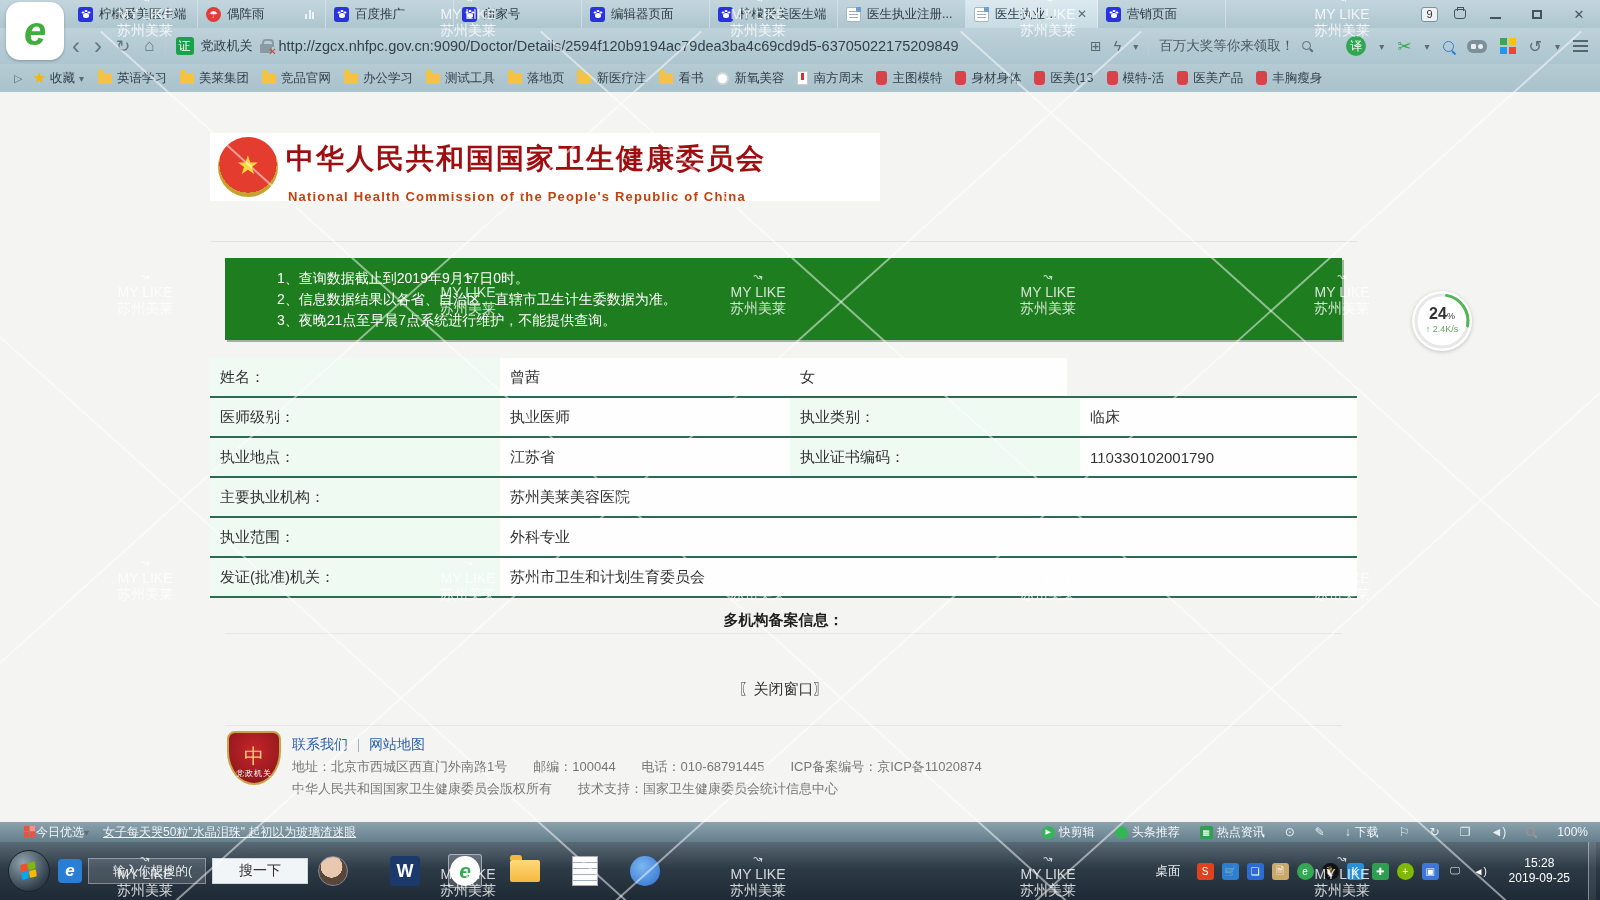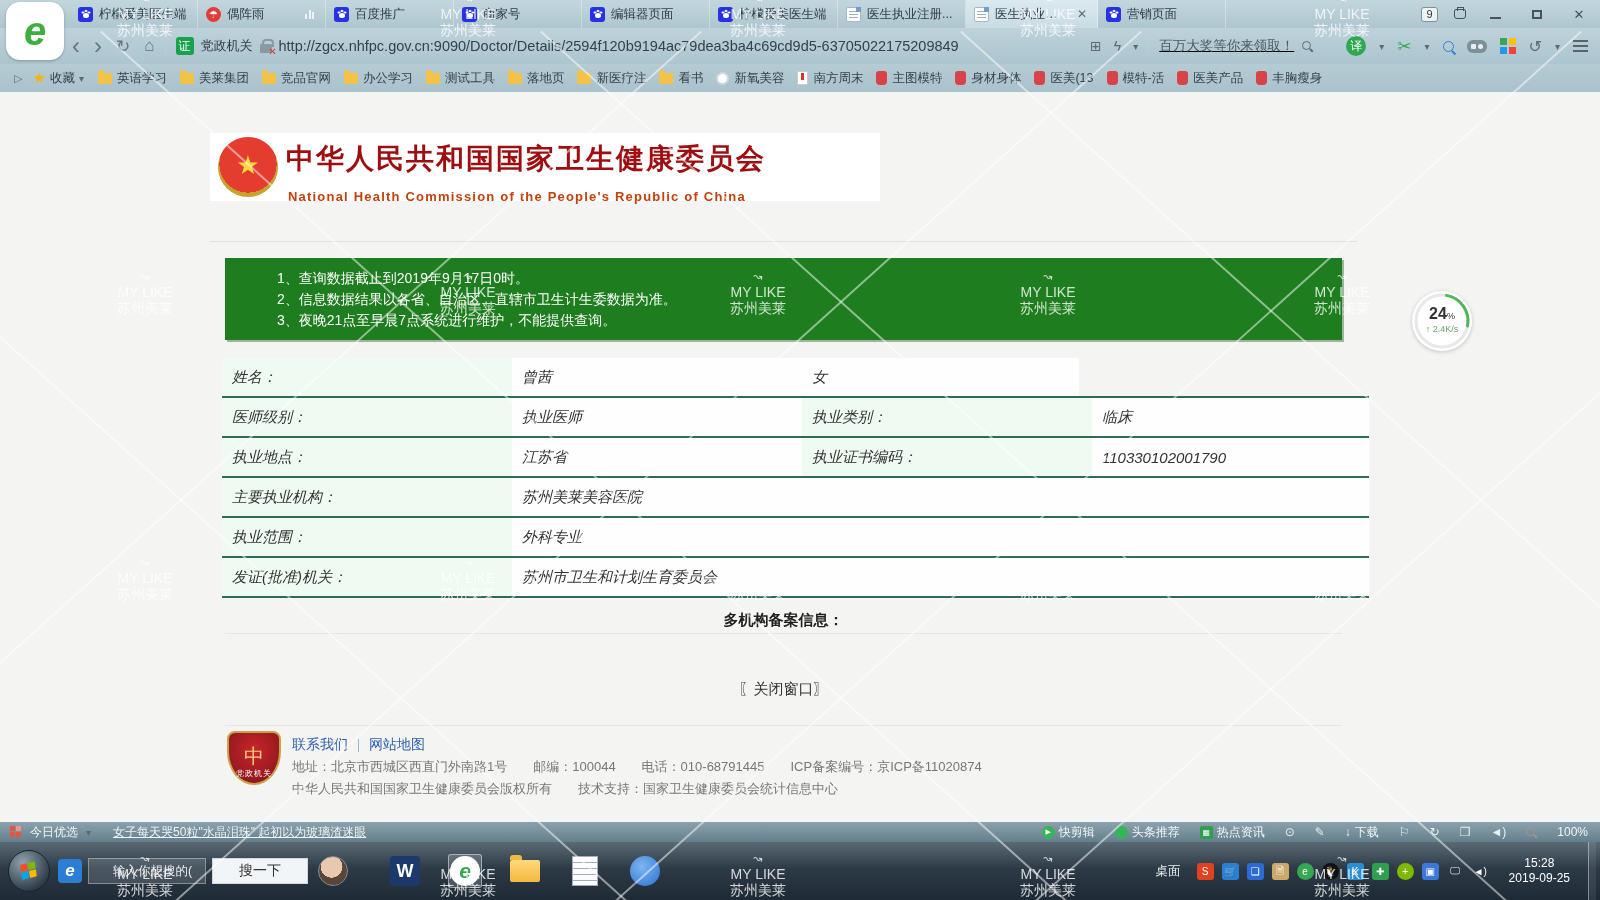--- a/index.html
+++ b/index.html
@@ -54,21 +54,21 @@
   .site-badge { width:18px; height:18px; background:#18a24b; border-radius:3px; color:#fff;
     font-size:12px; display:flex; align-items:center; justify-content:center; flex:none; }
   .site-badge-label { font-size:13px; color:#2e3d46; flex:none; }
   .lock { position:relative; width:12px; height:9px; background:#8a9aa3; border-radius:1px; margin-top:4px; flex:none; }
   .lock::before { content:""; position:absolute; left:2px; top:-5px; width:8px; height:6px;
     border:2px solid #8a9aa3; border-bottom:none; border-radius:4px 4px 0 0; }
   .lock::after { content:"✕"; position:absolute; right:-5px; bottom:-4px; color:#d43a2f; font-size:10px; font-weight:bold; }
   .url { font-size:14.5px; color:#33424a; white-space:nowrap; overflow:hidden; text-overflow:ellipsis; max-width:690px; }
   .addr-icons { display:flex; align-items:center; gap:12px; color:#5a6b74; font-size:14px; }
   .chev { font-size:10px; color:#5a6b74; }
-  .quick-search { display:flex; align-items:center; gap:8px; width:175px;text-decoration:underline; }
+  .quick-search { display:flex; align-items:center; gap:8px; width:175px; }
   .quick-search .qtext { font-size:13.5px; color:#4a5a63; white-space:nowrap; }
   .mag { position:relative; width:11px; height:11px; flex:none; }
   .mag::before { content:""; position:absolute; left:0; top:0; width:7px; height:7px;
     border:1.8px solid #5a6b74; border-radius:50%; }
   .mag::after { content:""; position:absolute; left:7.5px; top:7.5px; width:4px; height:1.8px;
     background:#5a6b74; transform:rotate(45deg); transform-origin:left center; }
   .mag.blue::before { border-color:#2f7fd6; width:9px; height:9px; }
   .mag.blue::after { background:#2f7fd6; left:9px; top:9px; width:5px; }
   .tool-icons { display:flex; align-items:center; gap:13px; margin:0 12px; }
   .trans { width:20px; height:20px; border-radius:50%; background:#2fa84f; color:#fff;
@@ -110,21 +110,21 @@
   .gov-title { position:absolute; left:76px; top:7px; font-size:28px; font-weight:bold;
     color:#9e0d10; letter-spacing:2px; font-family:"Liberation Serif","DejaVu Serif",serif; }
   .gov-sub { position:absolute; left:78px; top:56px; font-size:13px; font-weight:bold;
     color:#c2410c; letter-spacing:1.2px; }
   .hr1 { position:absolute; left:210px; top:149px; width:1147px; height:1px; background:#e2e2e0; }
 
   .notice { position:absolute; left:225px; top:166px; width:1117px; height:82px; background:#1e7d1e;
     color:#fff; font-size:14px; padding:10px 0 13px 52px; line-height:21px;
     box-shadow:2px 2px 0 rgba(0,60,0,.35); }
 
-  .dtable { position:absolute; left:222px; top:266px; width:1147px; font-size:15px; color:#333;font-style:italic; }
+  .dtable { position:absolute; left:210px; top:266px; width:1147px; font-size:15px; color:#333; }
   .trow { display:flex; border-bottom:2px solid #2e6b56; height:40px; align-items:stretch; }
   .cell { display:flex; align-items:center; padding-left:10px; }
   .cl { background:#eefaf2; width:290px; }
   .cv { background:#fdfefd; width:290px; }
   .cv2 { background:#fdfefd; width:277px; }
   .cv-wide { background:#fdfefd; width:857px; }
 
   .multi-org { position:absolute; left:210px; top:519px; width:1147px; text-align:center;
     font-weight:bold; font-size:15px; color:#222; }
   .hr2 { position:absolute; left:225px; top:541px; width:1117px; height:1px; background:#e6e6e4; }
@@ -152,21 +152,21 @@
   .speed .pct { position:absolute; left:0; top:14px; width:60px; text-align:center;
     font-size:16px; font-weight:bold; color:#333; }
   .speed .pct small { font-size:9px; font-weight:normal; }
   .speed .rate { position:absolute; left:0; top:33px; width:60px; text-align:center;
     font-size:9px; color:#6aa56a; }
 
   
   .statusbar { position:absolute; left:0; top:822px; width:1600px; height:20px;
     background:linear-gradient(#8ba2ad,#647f8c); color:#f2f6f8; font-size:12px;
     display:flex; align-items:center; }
-  .sb-left { display:flex; align-items:center; gap:8px; margin-left:10px; flex:1; }
+  .sb-left { display:flex; align-items:center; margin-left:24px; flex:1; }
   .redgrid { width:12px; height:12px; display:grid; grid-template-columns:5px 5px; grid-template-rows:5px 5px; gap:1px; }
   .redgrid i { background:#e8543f; display:block; }
   .redgrid i:nth-child(2){ background:#f3938a; }
   .headline { text-decoration:underline; color:#eef4f6; margin-left:14px; }
   .sb-right { display:flex; align-items:center; gap:20px; margin-right:12px; }
   .sb-item { display:flex; align-items:center; gap:4px; }
   .gdot { width:13px; height:13px; border-radius:50%; background:#35b558; color:#fff;
     font-size:7px; display:flex; align-items:center; justify-content:center; }
   .gsq { width:13px; height:13px; border-radius:2px; background:#2f9e4f; color:#fff;
     font-size:8px; display:flex; align-items:center; justify-content:center; }

